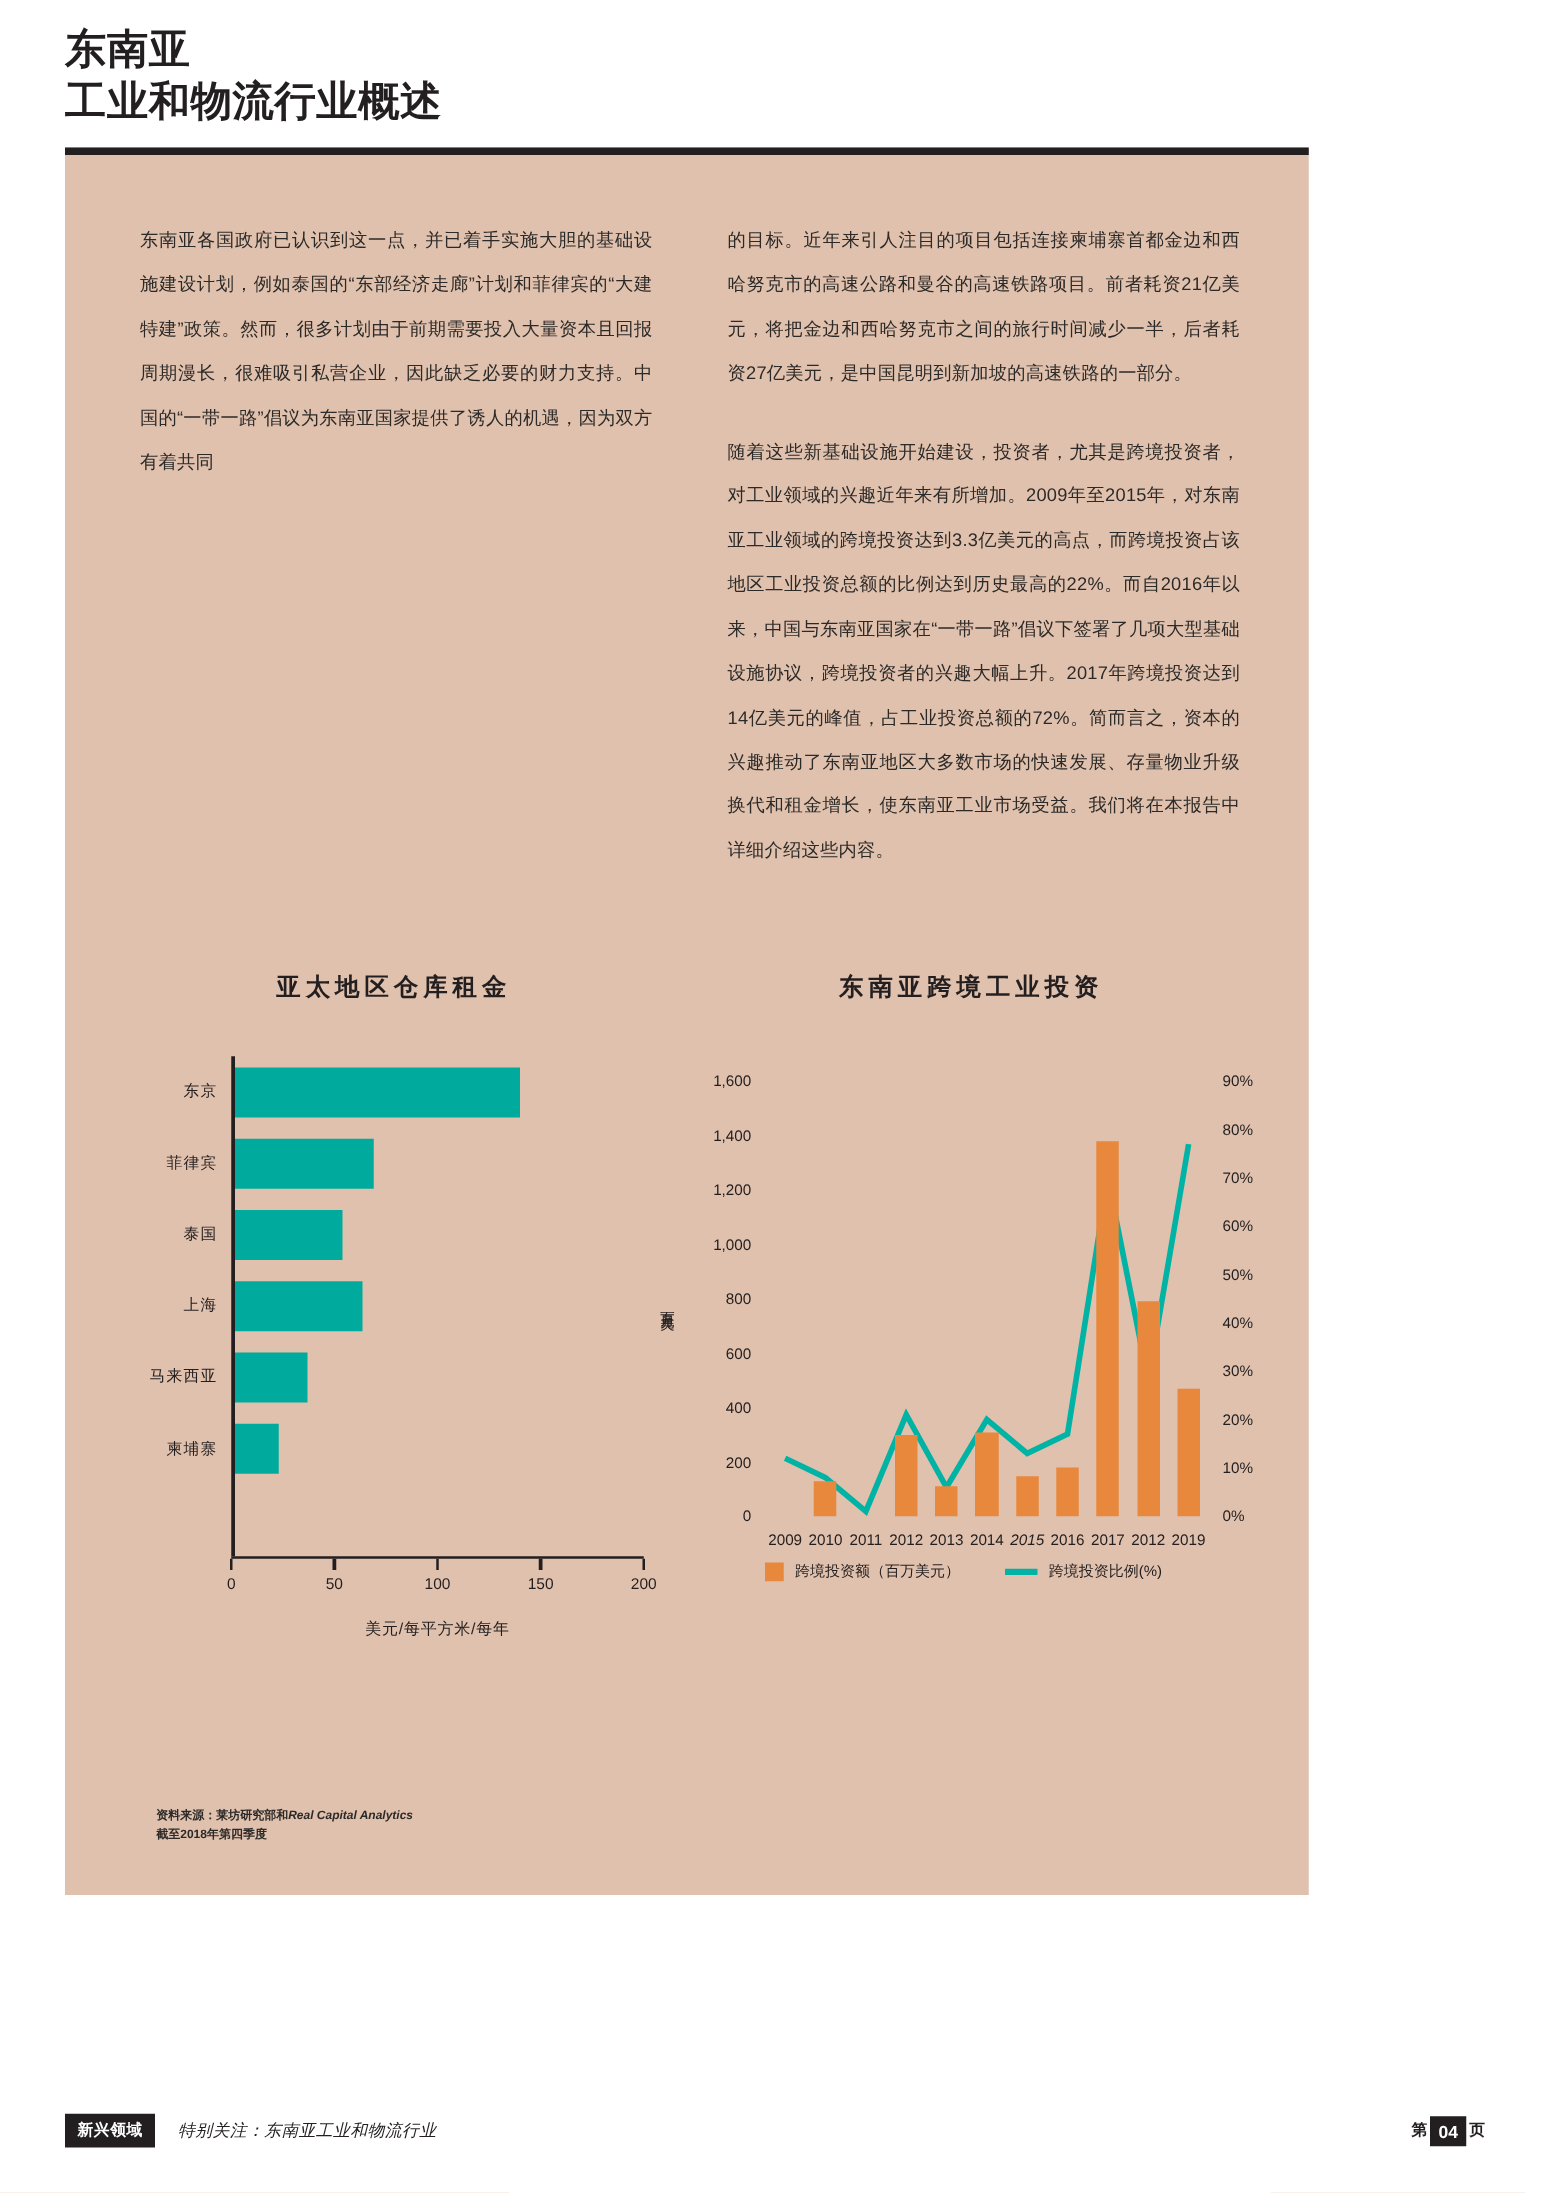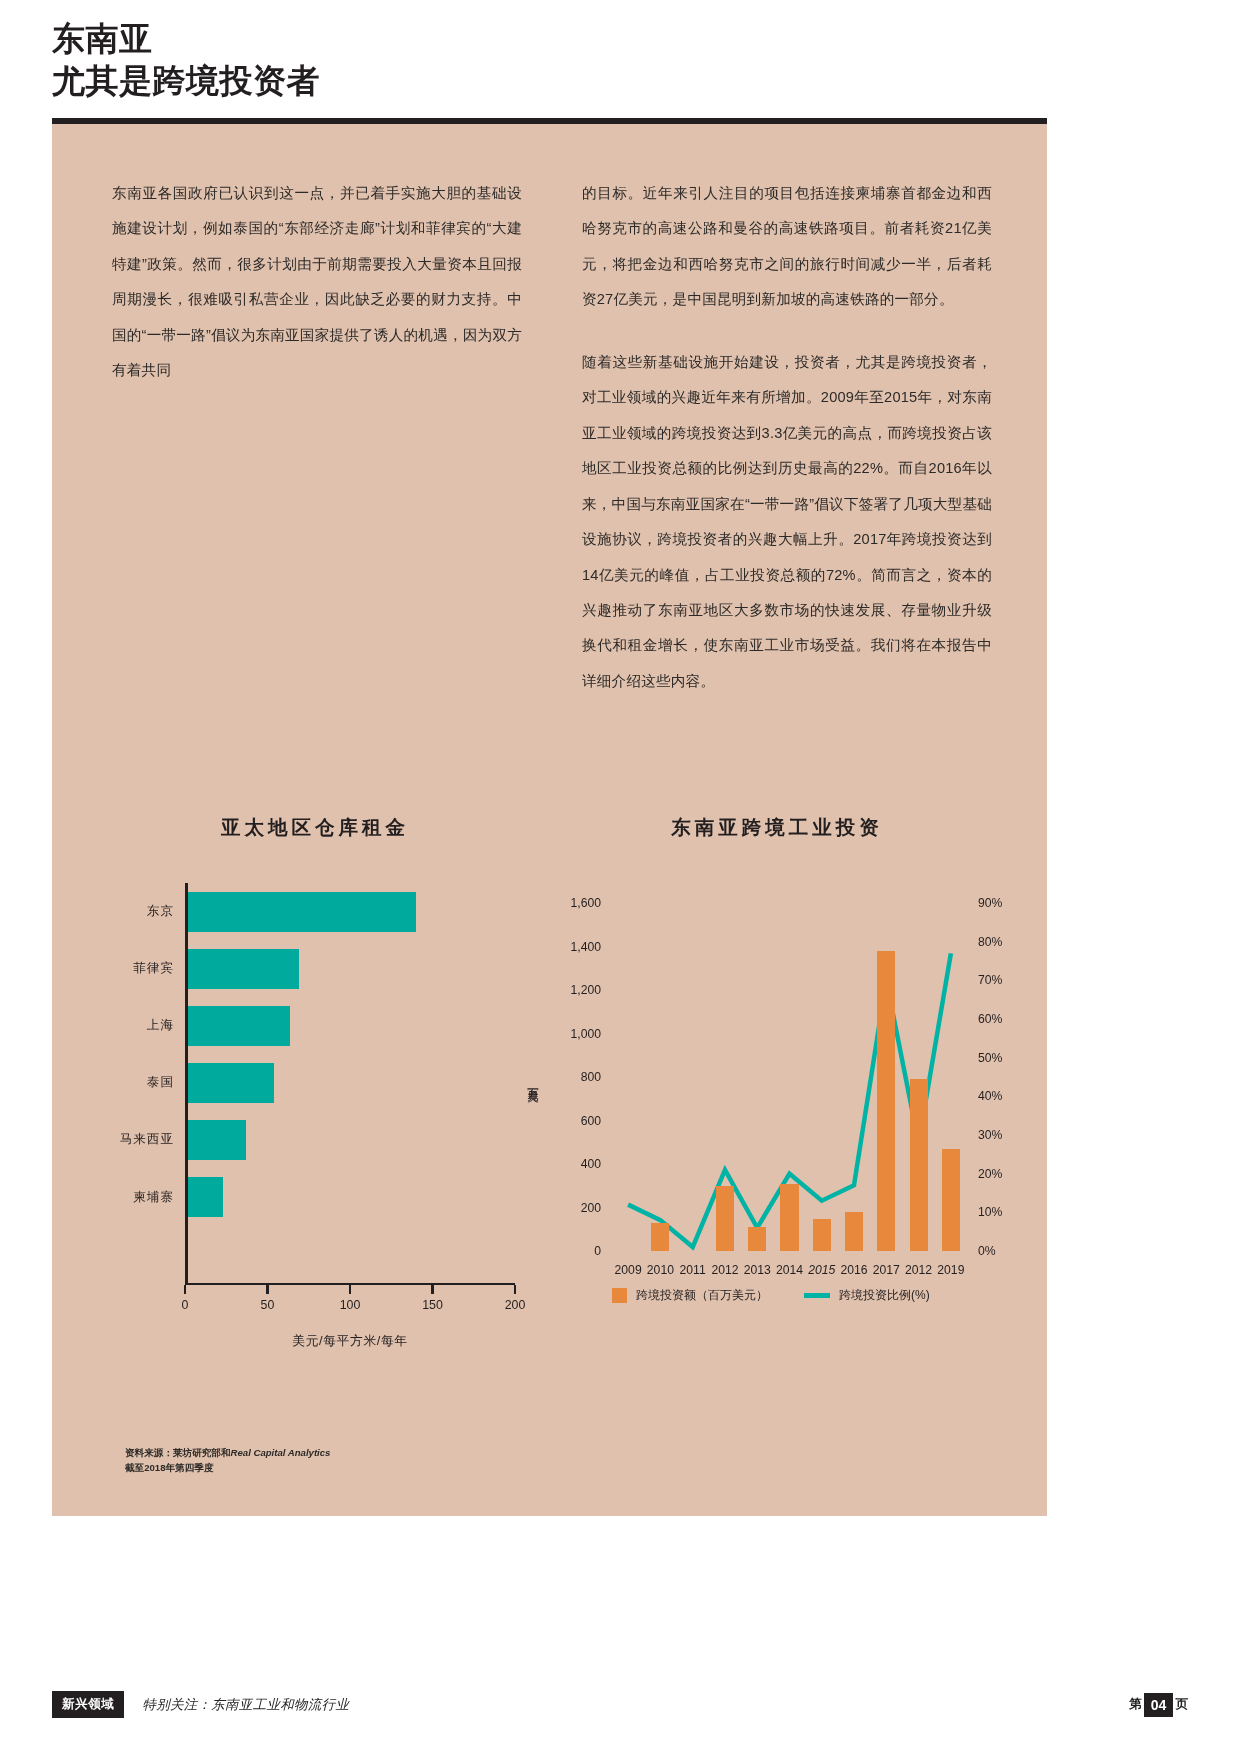--- a/index.html
+++ b/index.html
@@ -50,21 +50,21 @@
     color: #2c2a28;
     text-align: justify;
     letter-spacing: 0.2px;
     margin-bottom: 27px;
   }
   .para:last-child { margin-bottom: 0; }
 
   
   .charts {
     position: absolute;
-    left: 0; top: 690px;
+    left: 0; top: 652px;
     width: 808px;
     height: 600px;
   }
   .chart-title {
     font-size: 19.5px;
     font-weight: 700;
     color: #231f20;
     letter-spacing: 4px;
     text-align: center;
   }
@@ -250,21 +250,21 @@
     font-size: 14px;
   }
 </style>
 </head>
 <body>
 
 <div class="page">
 
   <div class="header">
     <div class="doc-title">东南亚
-尤其是跨境投资者</div>
+工业和物流行业概述</div>
   </div>
 
   <div class="panel">
 
     <div class="columns">
       <div class="col">
         <p class="para">东南亚各国政府已认识到这一点，并已着手实施大胆的基础设施建设计划，例如泰国的“东部经济走廊”计划和菲律宾的“大建特建”政策。然而，很多计划由于前期需要投入大量资本且回报周期漫长，很难吸引私营企业，因此缺乏必要的财力支持。中国的“一带一路”倡议为东南亚国家提供了诱人的机遇，因为双方有着共同</p>
       </div>
       <div class="col">
         <p class="para">的目标。近年来引人注目的项目包括连接柬埔寨首都金边和西哈努克市的高速公路和曼谷的高速铁路项目。前者耗资21亿美元，将把金边和西哈努克市之间的旅行时间减少一半，后者耗资27亿美元，是中国昆明到新加坡的高速铁路的一部分。</p>
@@ -279,26 +279,26 @@
         <div class="bc-plot" id="bc-plot">
             <div class="bc-row">
               <span class="bc-label">东京</span>
               <div class="bc-bar" style="width: 227.7px; background: rgb(0, 171, 158);"></div>
             </div>
             <div class="bc-row">
               <span class="bc-label">菲律宾</span>
               <div class="bc-bar" style="width: 110.55px; background: rgb(0, 171, 158);"></div>
             </div>
             <div class="bc-row">
+              <span class="bc-label">泰国</span>
+              <div class="bc-bar" style="width: 85.8px; background: rgb(0, 171, 158);"></div>
+            </div>
+            <div class="bc-row">
               <span class="bc-label">上海</span>
               <div class="bc-bar" style="width: 102.3px; background: rgb(0, 171, 158);"></div>
-            </div>
-            <div class="bc-row">
-              <span class="bc-label">泰国</span>
-              <div class="bc-bar" style="width: 85.8px; background: rgb(0, 171, 158);"></div>
             </div>
             <div class="bc-row">
               <span class="bc-label">马来西亚</span>
               <div class="bc-bar" style="width: 57.75px; background: rgb(0, 171, 158);"></div>
             </div>
             <div class="bc-row">
               <span class="bc-label">柬埔寨</span>
               <div class="bc-bar" style="width: 34.65px; background: rgb(0, 171, 158);"></div>
             </div>
           </div>

